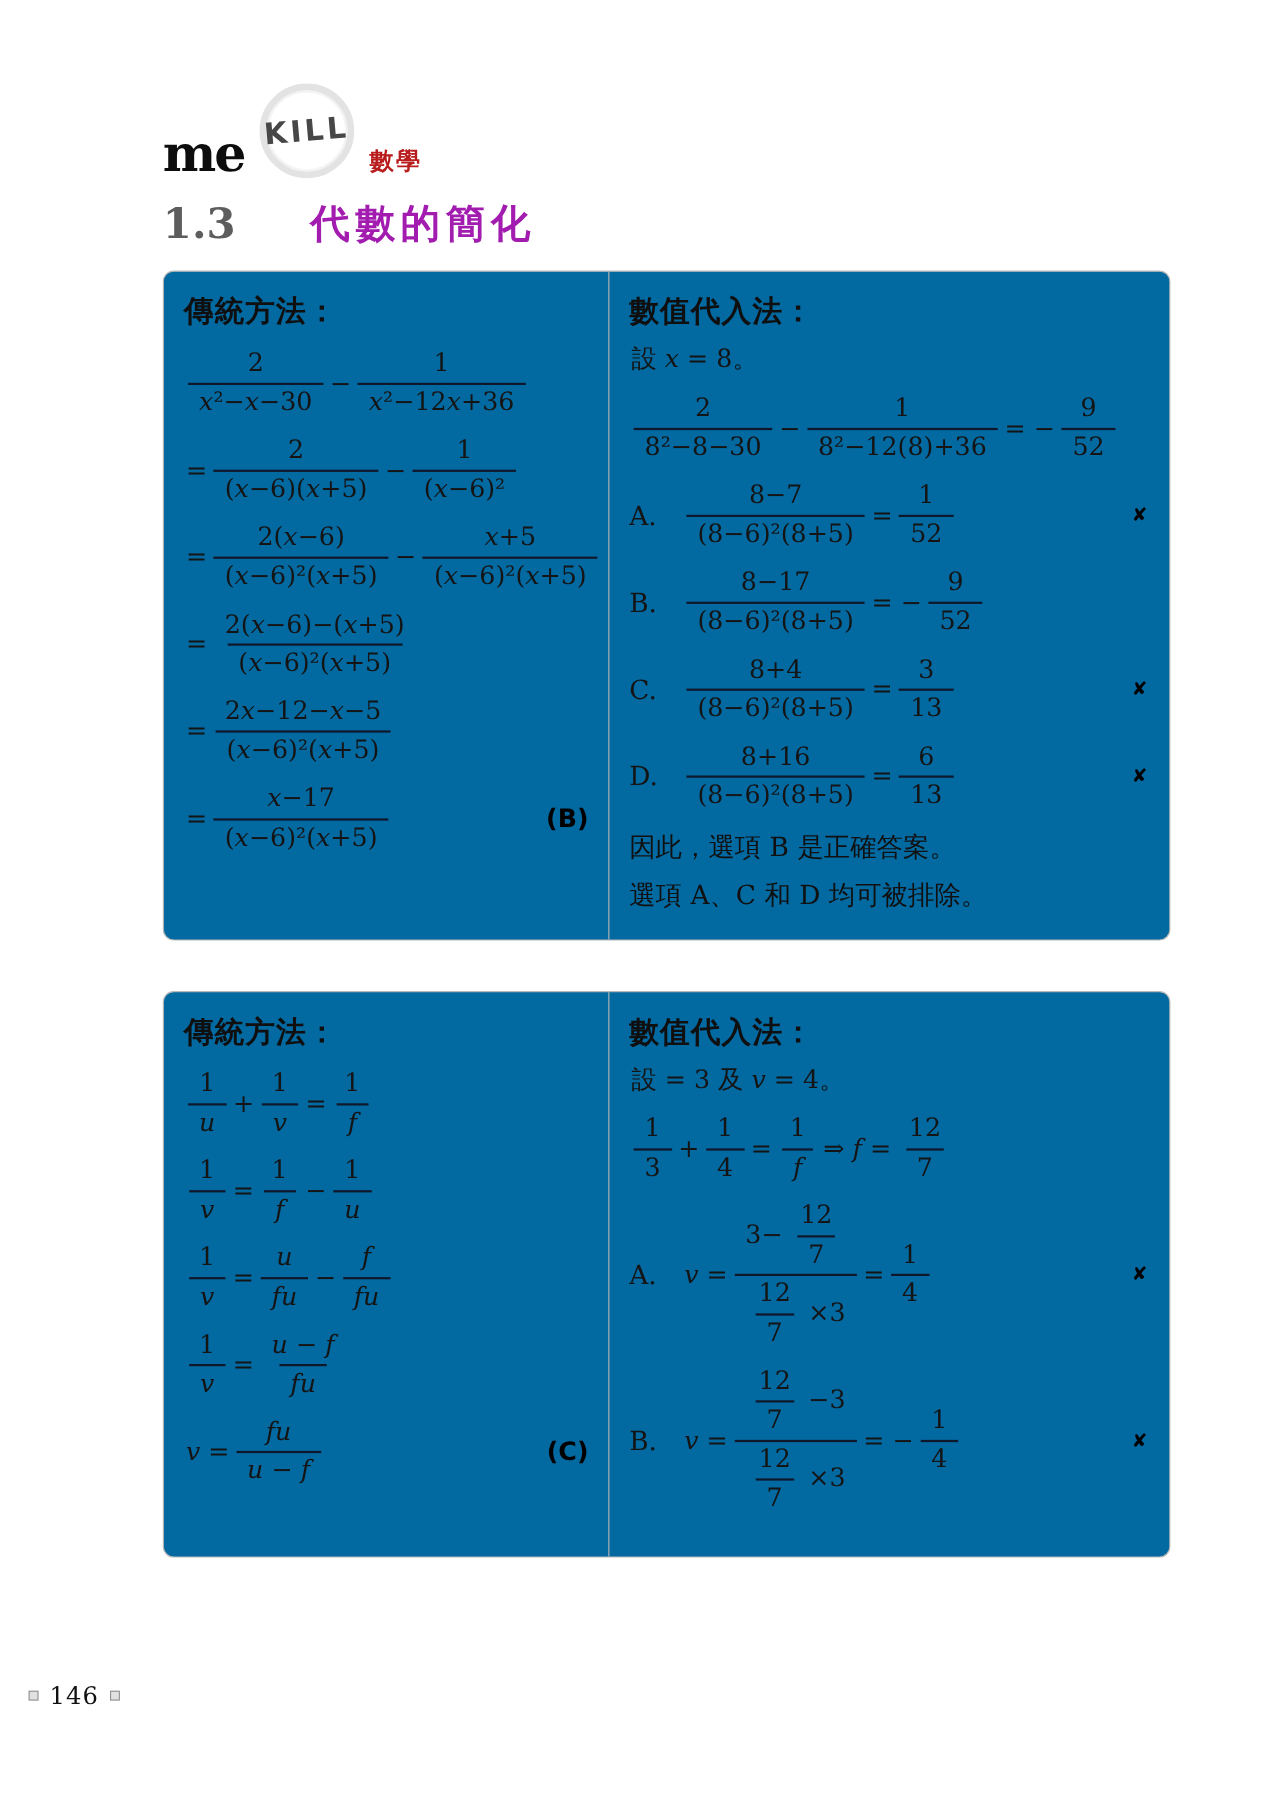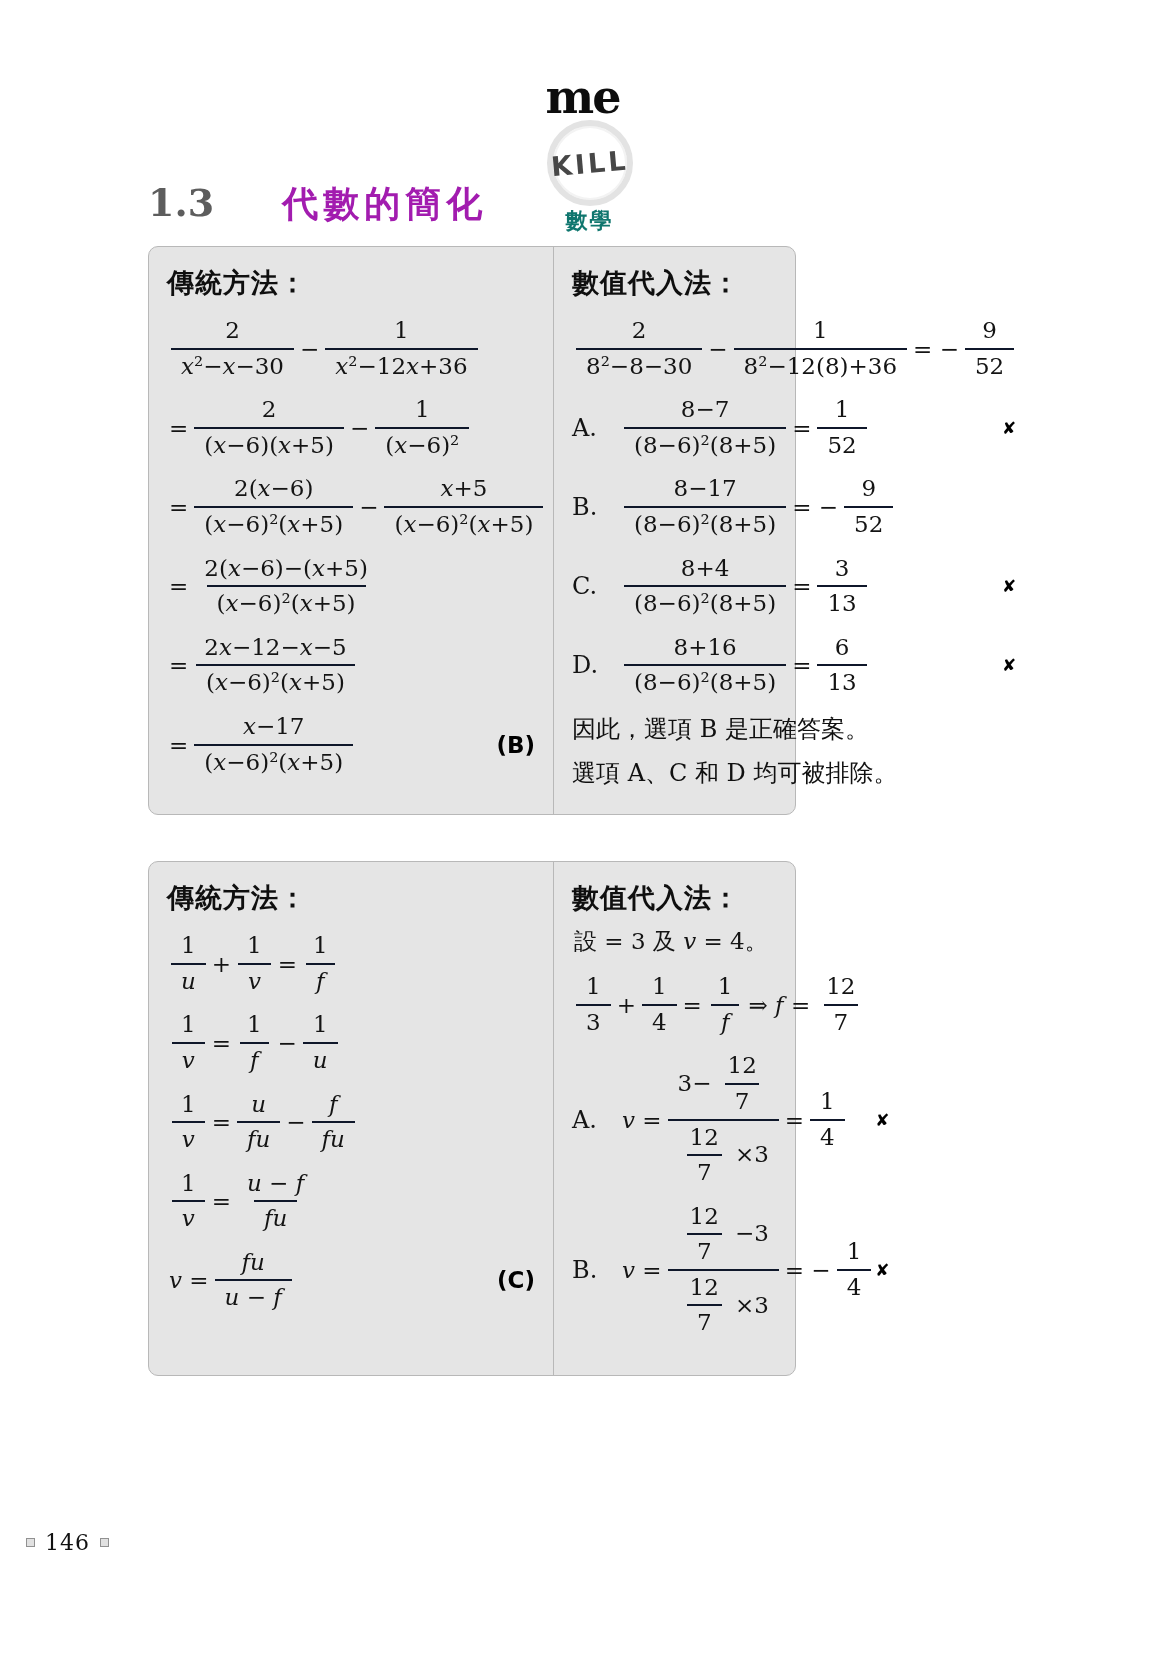--- a/index.html
+++ b/index.html
@@ -2,37 +2,37 @@
 <html><head>
 <meta charset="utf-8">
 <style>
   *{margin:0;padding:0;box-sizing:border-box;}
   html,body{background:#ffffff;}
   .page{width:1167px;min-height:1653px;margin:0 auto;background:#fff;position:relative;
         color:#141414;font-family:"DejaVu Sans","Liberation Sans",sans-serif;}
   .content{padding:74px 150px 0 148px;}
 
   
-  .logo-row{display:flex;align-items:center;height:88px;flex-direction:column;}
+  .logo-row{display:flex;align-items:flex-end;height:88px;}
   .logo-me{font-family:"DejaVu Serif","Liberation Serif",serif;font-weight:bold;font-size:46px;
            letter-spacing:-2px;color:#0d0d0d;line-height:1;}
   .logo-ring{width:86px;height:86px;border:6px solid #e3e3e3;border-radius:50%;
              display:flex;align-items:center;justify-content:center;margin-left:14px;flex:none;
              box-shadow:0 0 0 2px #f3f3f3 inset;}
   .logo-kill{font-weight:bold;font-size:27px;letter-spacing:3px;color:#474747;transform:rotate(-5deg);}
-  .logo-subject{font-size:22px;color:#0f766e;margin-left:14px;font-weight:bold;letter-spacing:2px;}
+  .logo-subject{font-size:22px;color:#b91c1c;margin-left:14px;font-weight:bold;letter-spacing:2px;}
 
   
   .sec-head{display:flex;align-items:flex-end;margin:22px 0 24px;}
   .sec-num{font-family:"DejaVu Serif","Liberation Serif",serif;font-weight:bold;font-size:38px;color:#5d5d5d;line-height:1;}
   .sec-title{font-size:36px;font-weight:bold;color:#a21caf;margin-left:68px;letter-spacing:5px;line-height:1;}
   .sec-gap{height:46px;}
 
   
-  .box{border:1px solid #b8b8b8;border-radius:10px;display:flex;width:648px;background:#e5e5e5;}
+  .box{border:1px solid #b8b8b8;border-radius:10px;display:flex;width:916px;background:#0369a1;}
   .col{padding:16px 18px 22px 18px;}
   .col-left{width:404px;flex:none;}
   .col-right{flex:1;border-left:1px solid #b8b8b8;}
   .col-heading{font-size:27px;font-weight:bold;color:#0f0f0f;letter-spacing:1px;margin:2px 0 10px;}
 
   
   .math,.intro-line{font-family:"DejaVu Serif","Liberation Serif",serif;font-size:23px;color:#141414;}
   .math{display:inline-flex;align-items:center;}
   .math i{font-style:italic;}
   .mtext{white-space:pre;padding:0 2px;}
@@ -180,20 +180,23 @@
                     <span class="mtext">(<i>x</i>−6)²(<i>x</i>+5)</span>
                   </span>
                 </span>
               </span>
               <span class="ans-tag">(B)</span>
             </div>
           </div>
       </div>
       <div class="col col-right">
         <div class="col-heading">數值代入法：</div>
+        <div class="intro-line math">
+            <span class="mtext">設 <i>x</i> = 8。</span>
+          </div>
         <div>
             <div class="mline">
               <span class="math">
                 <span class="frac">
                   <span class="num">
                     <span class="mtext">2</span>
                   </span>
                   <span class="den">
                     <span class="mtext">8²−8−30</span>
                   </span>

